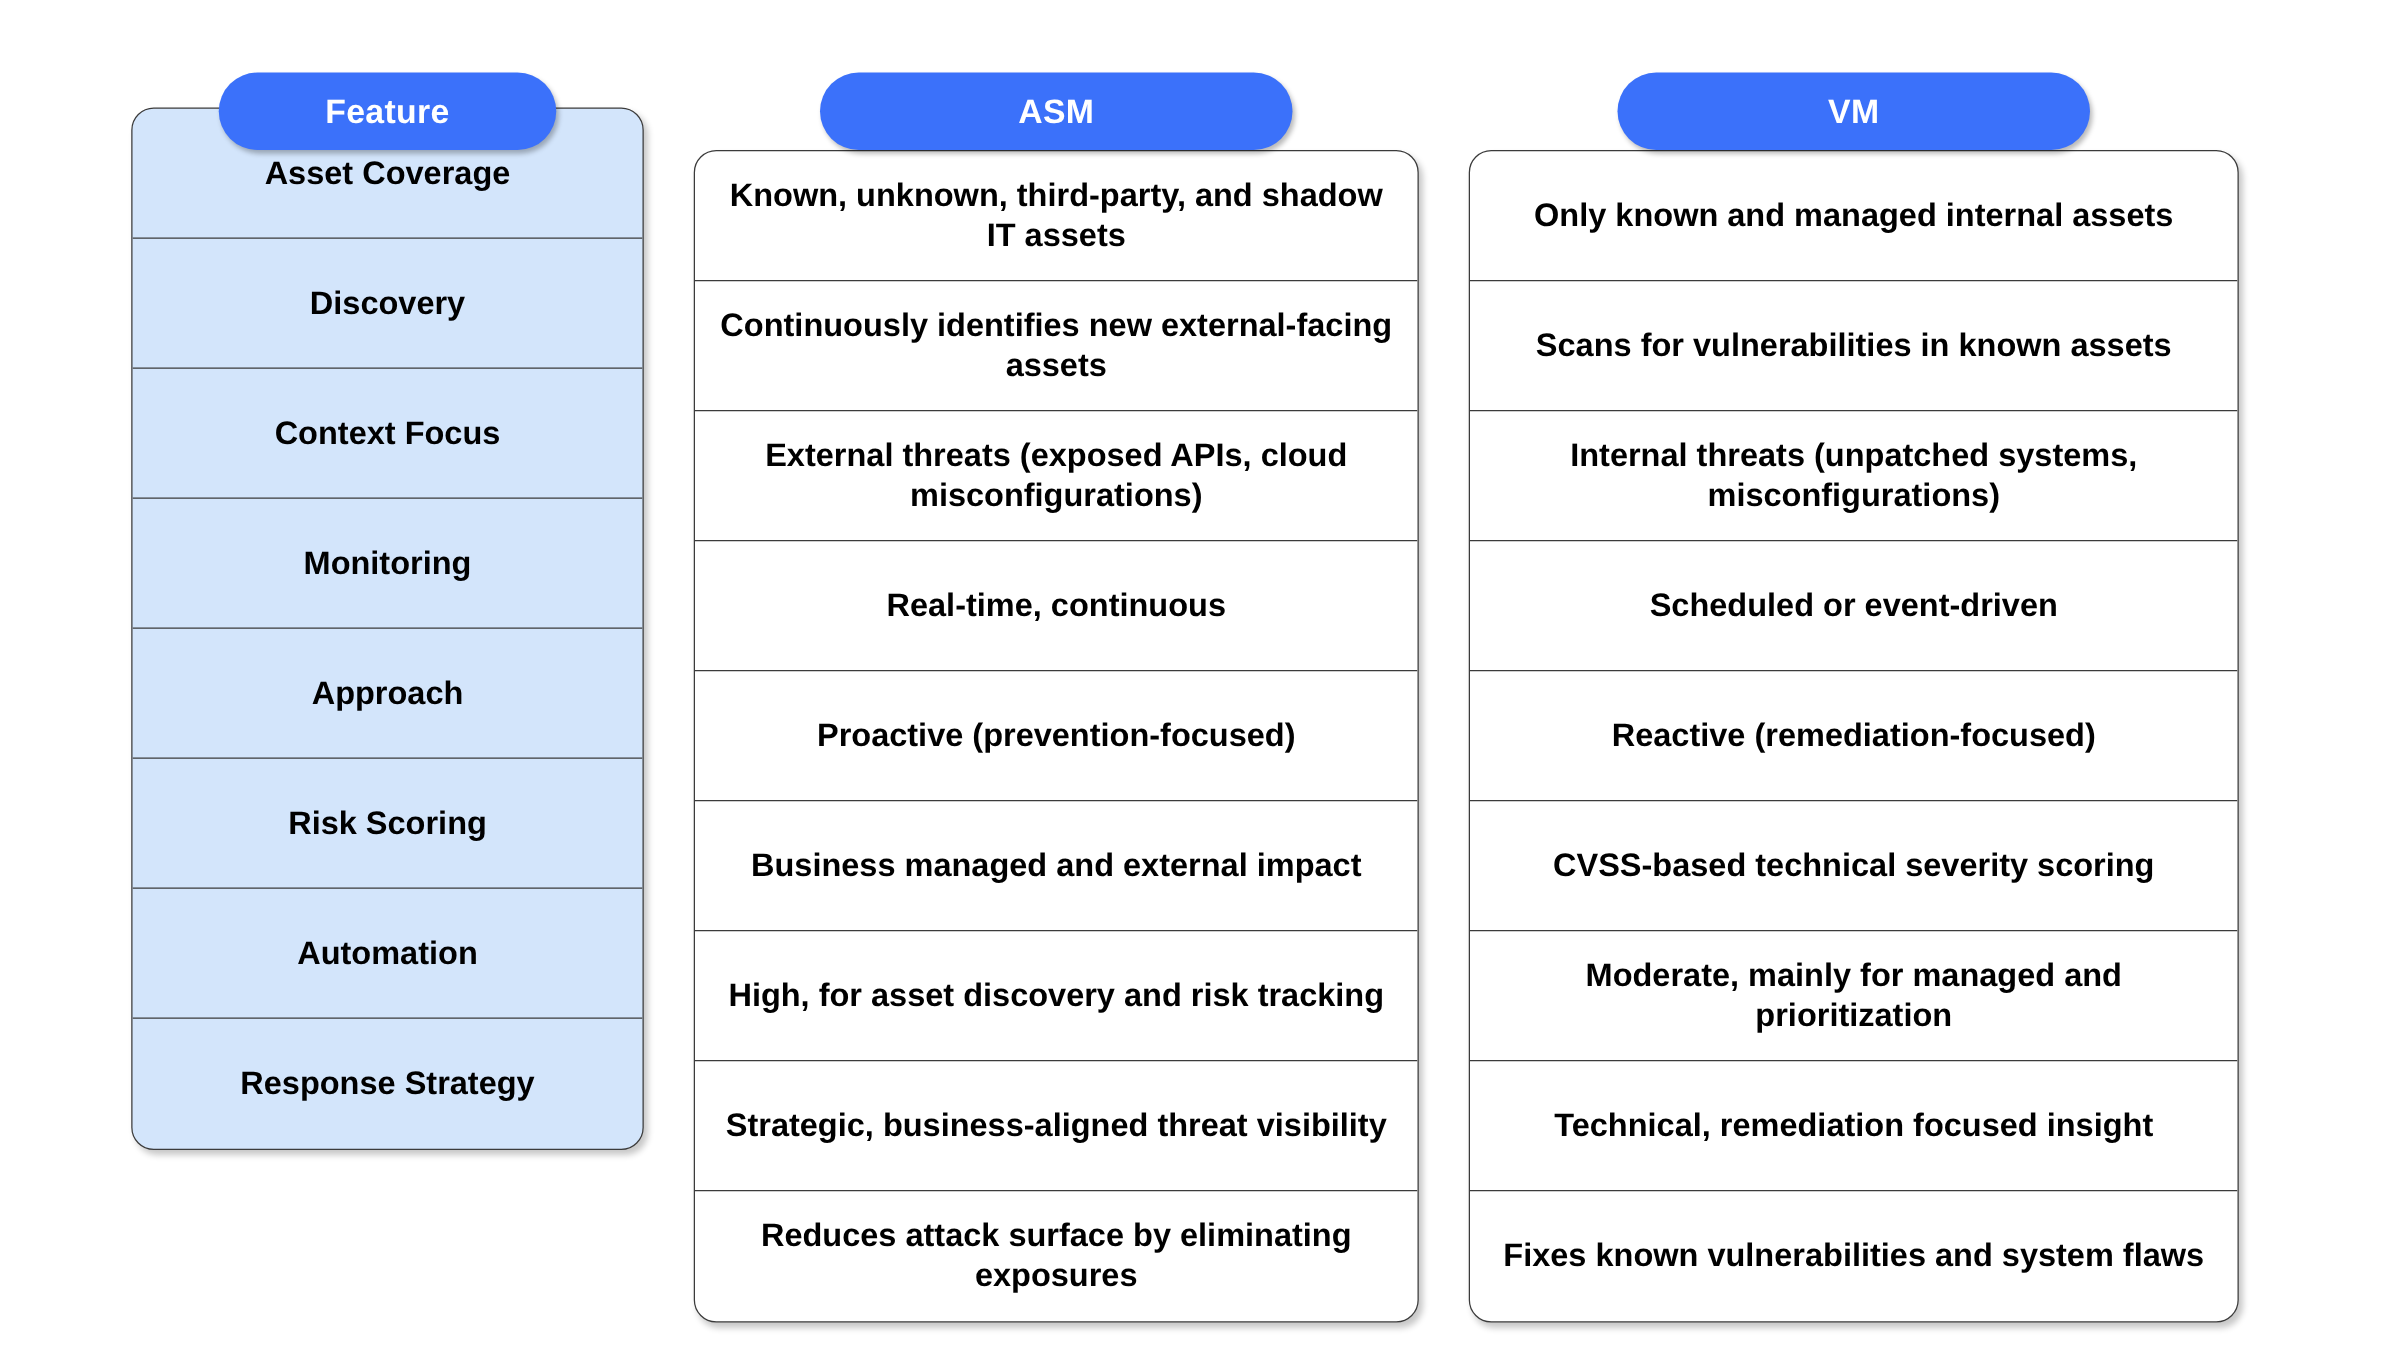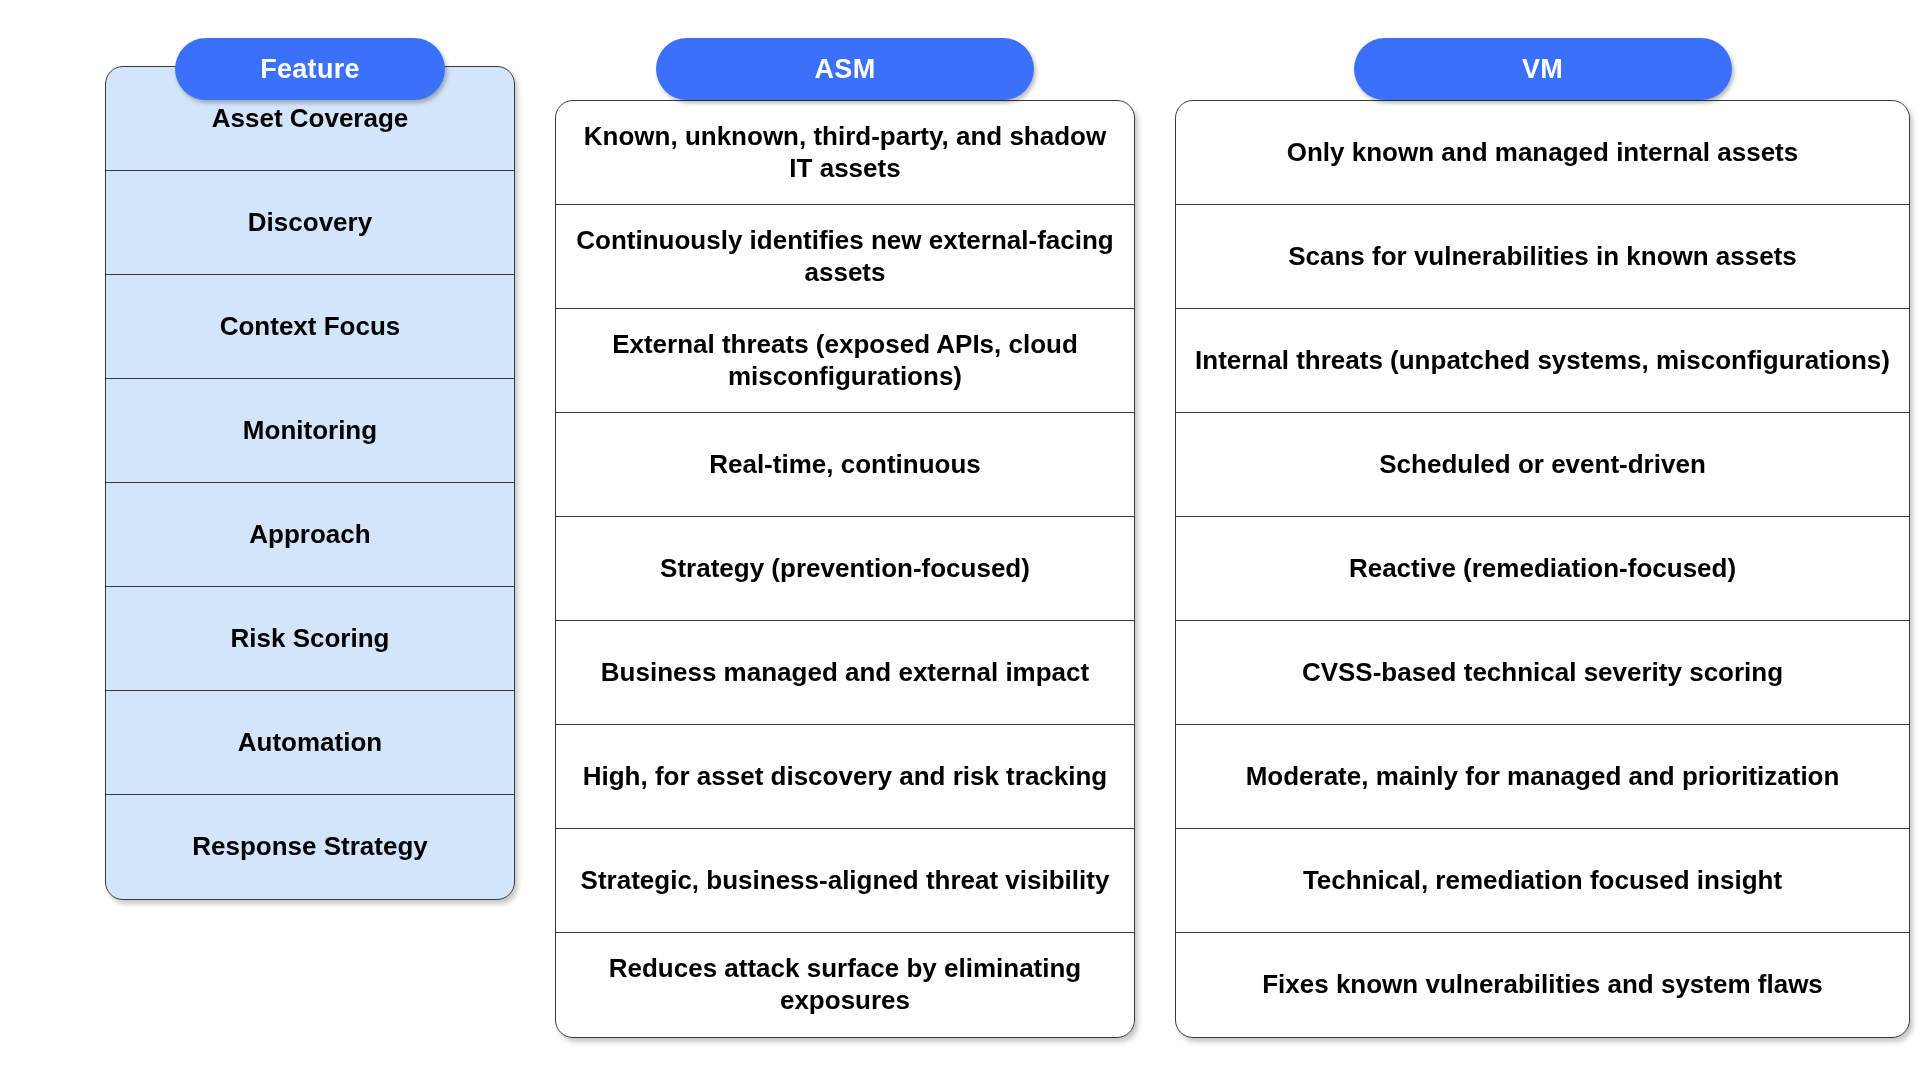--- a/index.html
+++ b/index.html
@@ -20,36 +20,36 @@
   }
 
   .columns {
     position: absolute;
     left: 0;
     top: 0;
     width: 1920px;
     height: 1080px;
     display: flex;
     align-items: flex-start;
-    padding: 38px 100px 40px 105px;
+    padding: 58px 100px 40px 105px;
     gap: 40px;
     border-radius: 14px;
   }
 
   .column {
     position: relative;
     display: flex;
     flex-direction: column;
     align-items: stretch;
     flex: 0 0 auto;
   }
 
   .col-feature { width: 410px; }
   .col-asm     { width: 580px; }
-  .col-vm      { width: 735px; }
+  .col-vm      { width: 616px; }
 
   
   .pill-wrap {
     position: relative;
     z-index: 3;
     display: flex;
     justify-content: center;
     height: 0;
   }
 
@@ -156,21 +156,21 @@
         <div class="cell">
             <span>Continuously identifies new external-facing assets</span>
           </div>
         <div class="cell">
             <span>External threats (exposed APIs, cloud misconfigurations)</span>
           </div>
         <div class="cell">
             <span>Real-time, continuous</span>
           </div>
         <div class="cell">
-            <span>Strategy (prevention-focused)</span>
+            <span>Proactive (prevention-focused)</span>
           </div>
         <div class="cell">
             <span>Business managed and external impact</span>
           </div>
         <div class="cell">
             <span>High, for asset discovery and risk tracking</span>
           </div>
         <div class="cell">
             <span>Strategic, business-aligned threat visibility</span>
           </div>

